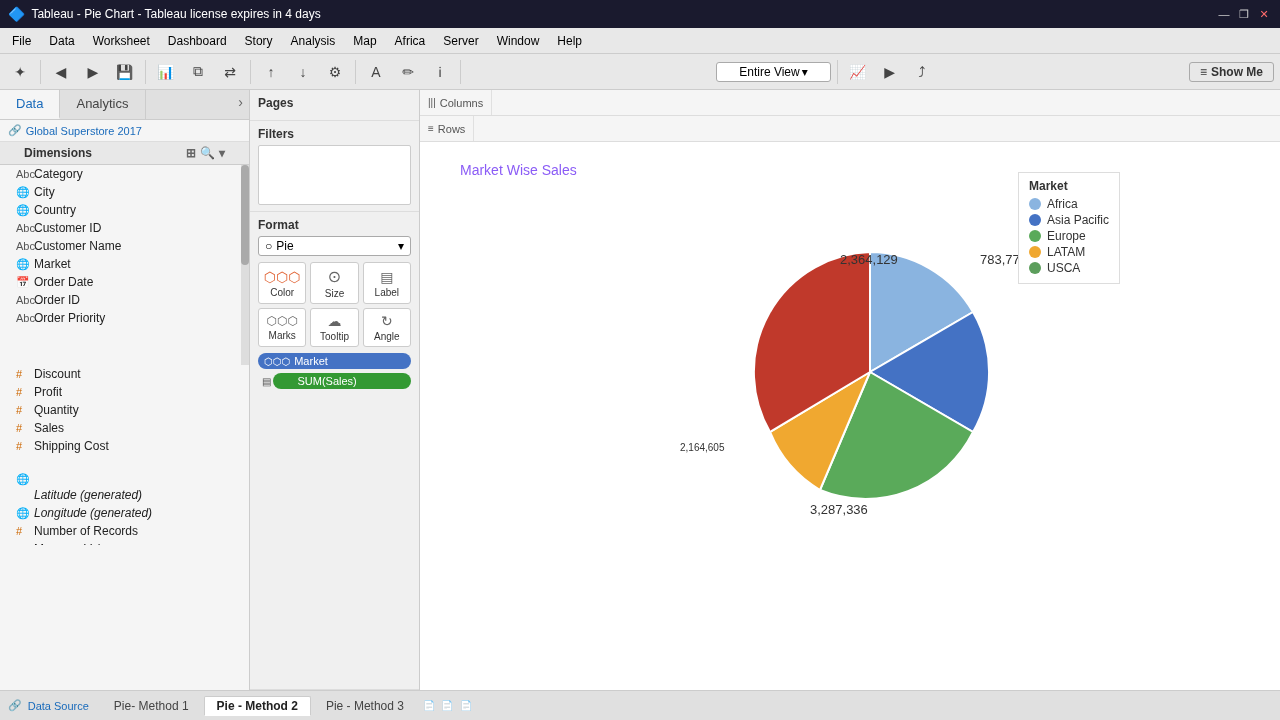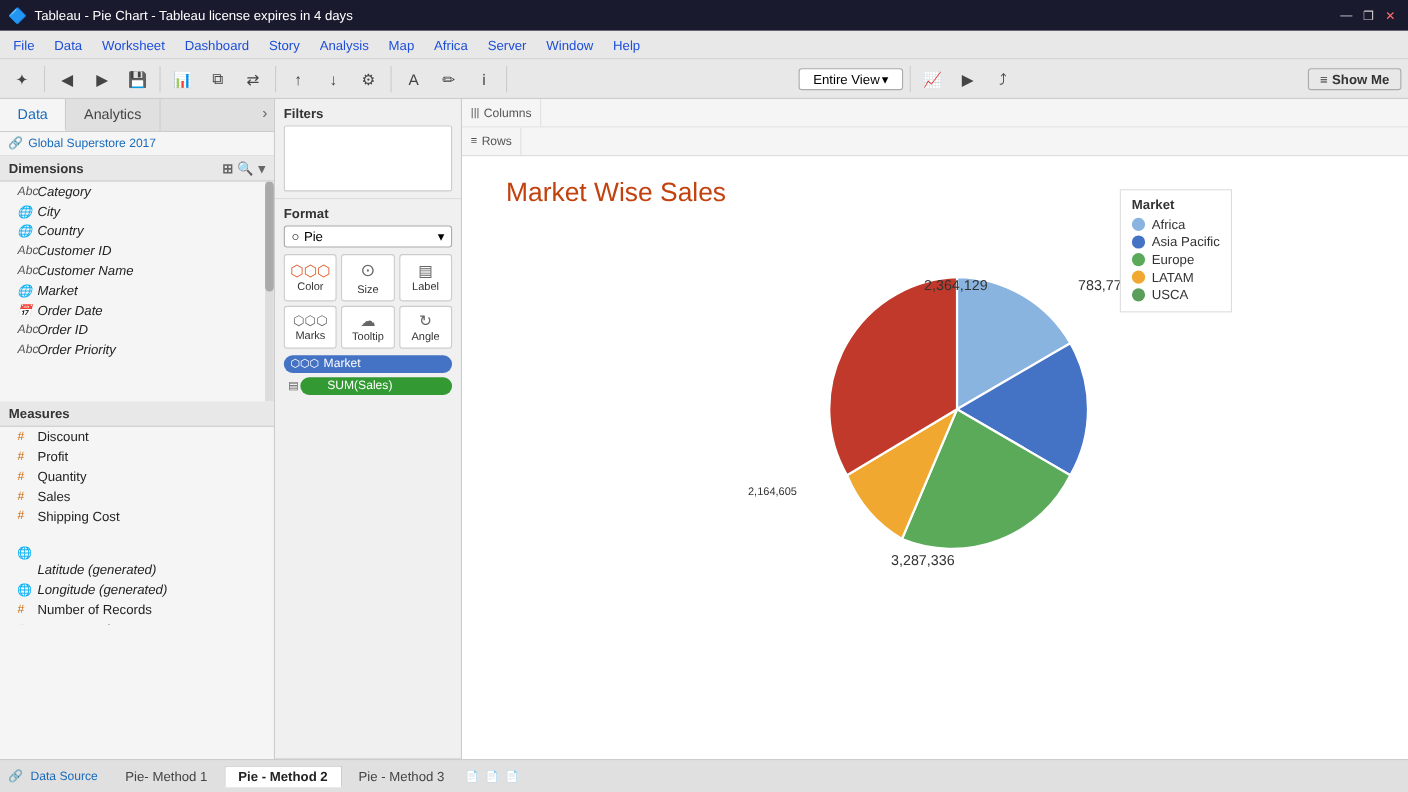--- a/index.html
+++ b/index.html
@@ -27,21 +27,21 @@
       display: flex;
       align-items: center;
       padding: 0 4px;
       border-bottom: 1px solid #ccc;
       gap: 2px;
     }
     .menu-item {
       padding: 2px 8px;
       cursor: pointer;
       font-size: 12px;
-      color: #1d4ed8;
+      color: #000000;
       border-radius: 2px;
     }
 
     
     .toolbar {
       background: #e8e8e8;
       height: 36px;
       display: flex;
       align-items: center;
       padding: 0 6px;
@@ -51,21 +51,21 @@
     .toolbar-btn {
       width: 28px; height: 28px;
       display: flex; align-items: center; justify-content: center;
       cursor: pointer; border-radius: 3px; color: #444;
       font-size: 14px;
       border: 1px solid transparent;
     }
     .toolbar-separator { width: 1px; height: 24px; background: #ccc; margin: 0 2px; }
     .toolbar-dropdown {
       display: flex; align-items: center; gap: 2px;
-      padding: 2px 12px;
+      padding: 2px 22px;
       border: 1px solid #aaa;
       border-radius: 3px;
       background: white;
       cursor: pointer;
       font-size: 12px;
       margin-left: auto;
       text-align: center;
     }
 
     
@@ -112,21 +112,21 @@
       gap: 4px;
       font-size: 11px;
       color: #1a6bbb;
       border-bottom: 1px solid #ddd;
     }
 
     
     .section-header {
       display: flex;
       align-items: center;
-      padding: 4px 8px;
+      padding: 4px 24px;
       background: #e8e8e8;
       border-bottom: 1px solid #ccc;
       font-weight: bold;
       font-size: 12px;
       color: #333;
     }
     .section-header-icons {
       margin-left: auto;
       display: flex;
       gap: 4px;
@@ -262,22 +262,22 @@
     .chart-canvas {
       flex: 1;
       position: relative;
       overflow: hidden;
     }
 
     .chart-title {
       position: absolute;
       top: 20px;
       left: 40px;
-      font-size: 24px;
-      color: #c2410c;
+      font-size: 14px;
+      color: #8b5cf6;
       font-weight: 300;
     }
 
     
     .legend-box {
       position: absolute;
       top: 30px;
       right: 160px;
       background: white;
       border: 1px solid #ddd;
@@ -441,21 +441,21 @@
 
     <div class="section-header">
       <span>Dimensions</span>
       <div class="section-header-icons">
         <span style="cursor:pointer;">⊞</span>
         <span style="cursor:pointer;">🔍</span>
         <span style="cursor:pointer;">▾</span>
       </div>
     </div>
 
-    <div style="display:flex; flex:1; overflow:hidden; max-height:200px;font-style:italic;">
+    <div style="display:flex; flex:1; overflow:hidden; max-height:200px;">
       <div class="dim-list" style="flex:1;">
 
         <div class="dim-item">
           <span class="dim-icon">Abc</span>
           <span>Category</span>
         </div>
         <div class="dim-item">
           <span class="dim-icon green">🌐</span>
           <span>City</span>
         </div>
@@ -486,23 +486,20 @@
         <div class="dim-item">
           <span class="dim-icon">Abc</span>
           <span>Order Priority</span>
         </div>
       </div>
       <div style="width:8px; background:#ddd; position:relative;">
         <div style="position:absolute; top:0; width:100%; height:50%; background:#aaa; border-radius:4px;"></div>
       </div>
     </div>
 
-    <div class="section-header">
-      <span>Measures</span>
-    </div>
 
     <div style="display:flex; overflow:hidden; flex: 0 0 auto;">
       <div class="dim-list" style="flex:1; max-height: 180px;">
         <div class="dim-item">
           <span class="dim-icon orange">#</span>
           <span>Discount</span>
         </div>
         <div class="dim-item">
           <span class="dim-icon orange">#</span>
           <span>Profit</span>
@@ -534,20 +531,23 @@
         <div class="dim-item">
           <span class="dim-icon orange">#</span>
           <span>Measure Values</span>
         </div>
       </div>
     </div>
   </div>
 
   <div class="middle-panel">
 
+    <div class="panel-section">
+      <div class="panel-section-title">Pages</div>
+    </div>
 
     <div class="panel-section">
       <div class="panel-section-title">Filters</div>
       <div class="filter-box"></div>
     </div>
 
     <div class="panel-section" style="flex:1;">
       <div class="panel-section-title">Format</div>
 
       <div class="marks-dropdown">

